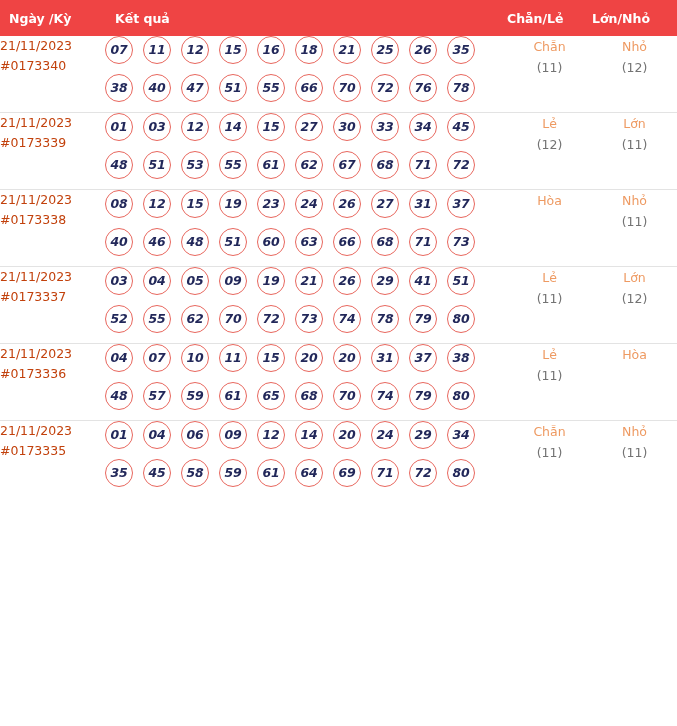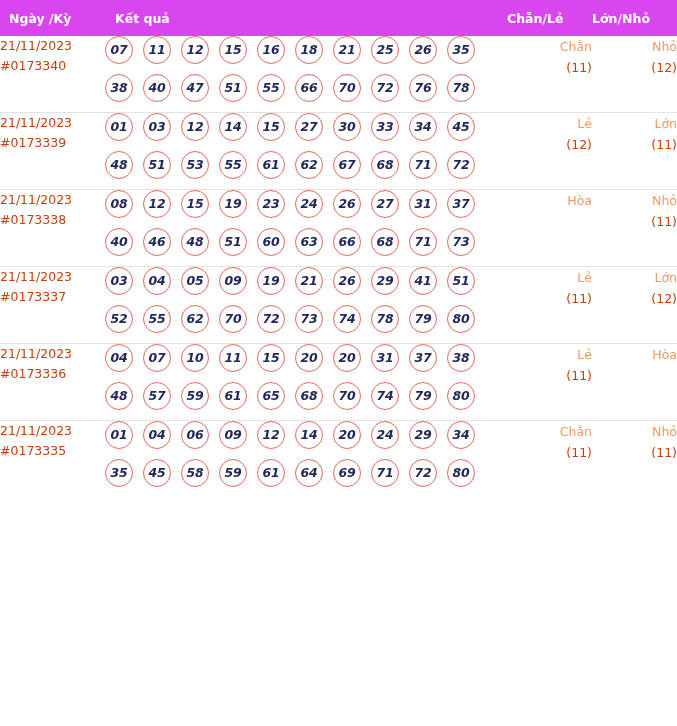--- a/index.html
+++ b/index.html
@@ -16,21 +16,21 @@
     overflow: hidden;
   }
 
   .results-table {
     width: 677px;
     border-collapse: collapse;
   }
 
   
   .table-header {
-    background: #d946ef;
+    background: #ef4444;
     height: 36px;
   }
   .table-header th {
     color: #ffffff;
     font-size: 12.5px;
     font-weight: bold;
     text-align: left;
     padding: 0;
     vertical-align: middle;
     white-space: nowrap;
@@ -80,30 +80,30 @@
     color: #22285A;
     font-family: "DejaVu Sans", "Liberation Sans", sans-serif;
     font-size: 12.5px;
     font-weight: bold;
     letter-spacing: -0.2px;
     background: #ffffff;
   }
   .ball:last-child { margin-right: 0; }
 
   .cell-parity, .cell-size {
-    text-align: right;
+    text-align: center;
     padding-top: 12px;
     color: #EE9A62;
     font-size: 12.5px;
     line-height: 21px;
   }
   .cell-parity .tag-label,
   .cell-size .tag-label { display: block; }
   .cell-parity .tag-count,
-  .cell-size .tag-count { display: block; color: #c2410c; }
+  .cell-size .tag-count { display: block; color: #737373; }
   .tag-count:empty { display: none; }
 </style>
 </head>
 <body>
 
 <table class="results-table">
   <thead>
     <tr class="table-header">
       <th class="col-date">Ngày /Kỳ</th>
       <th class="col-result">Kết quả</th>

